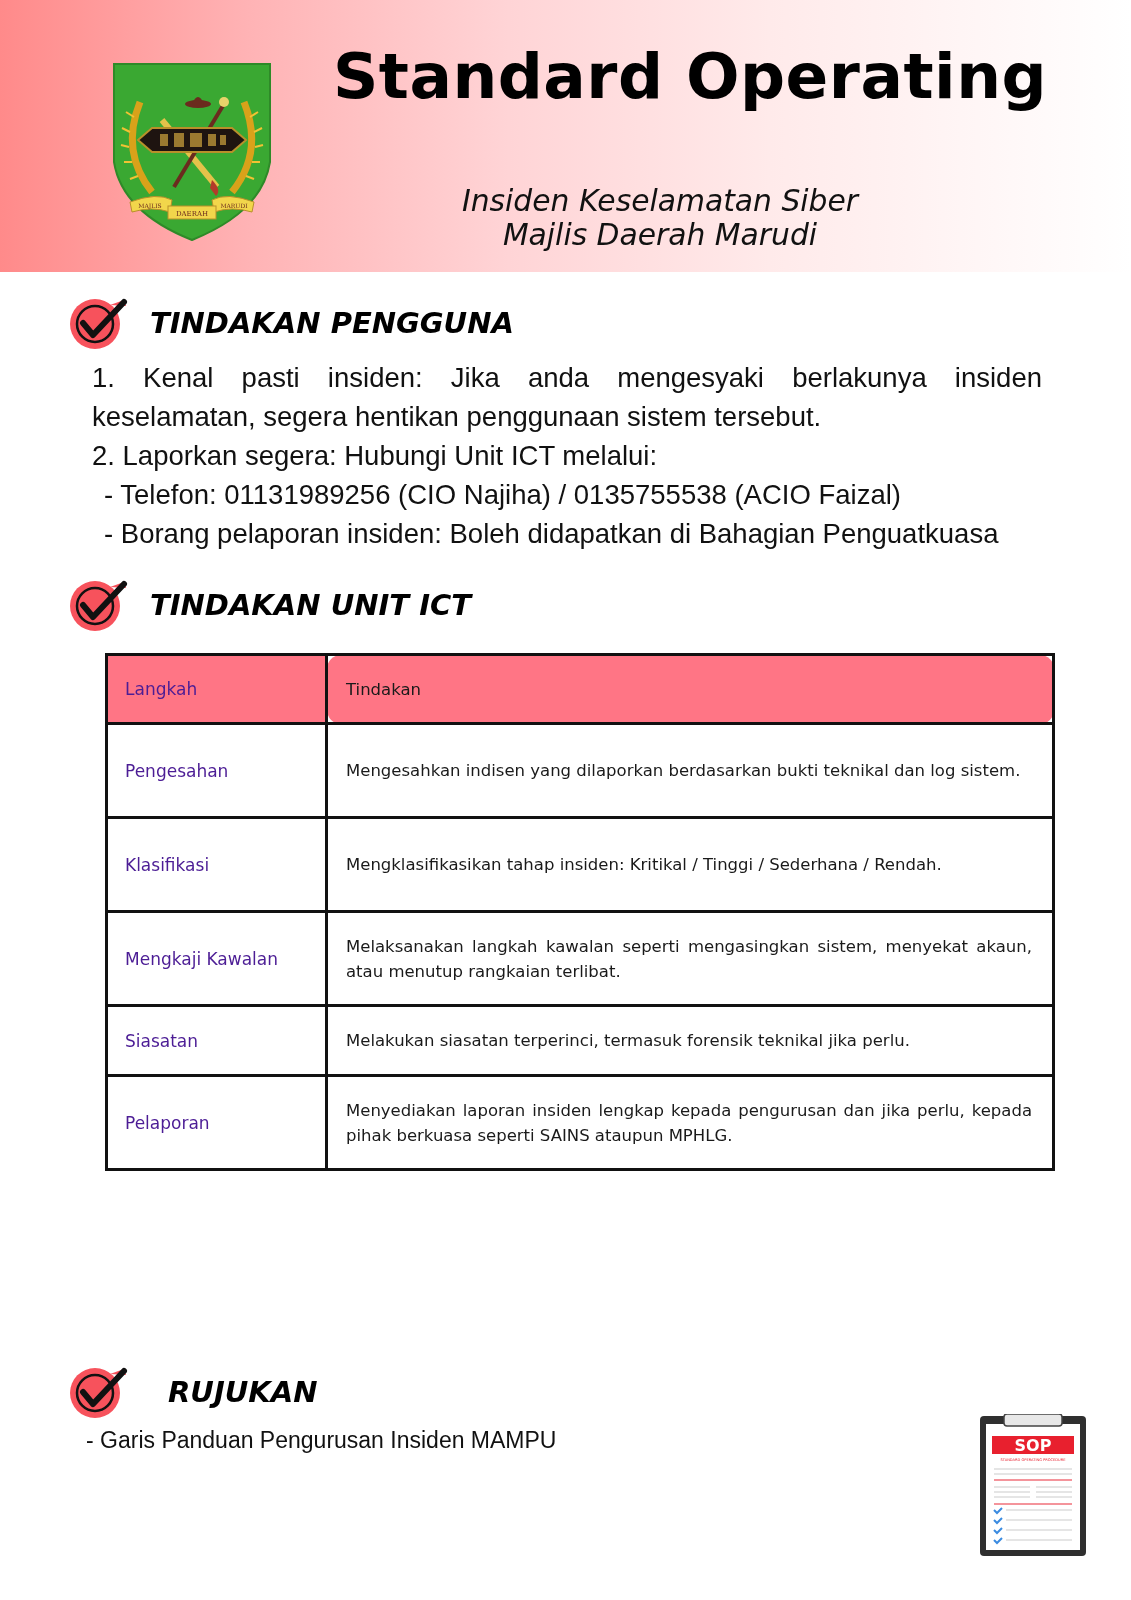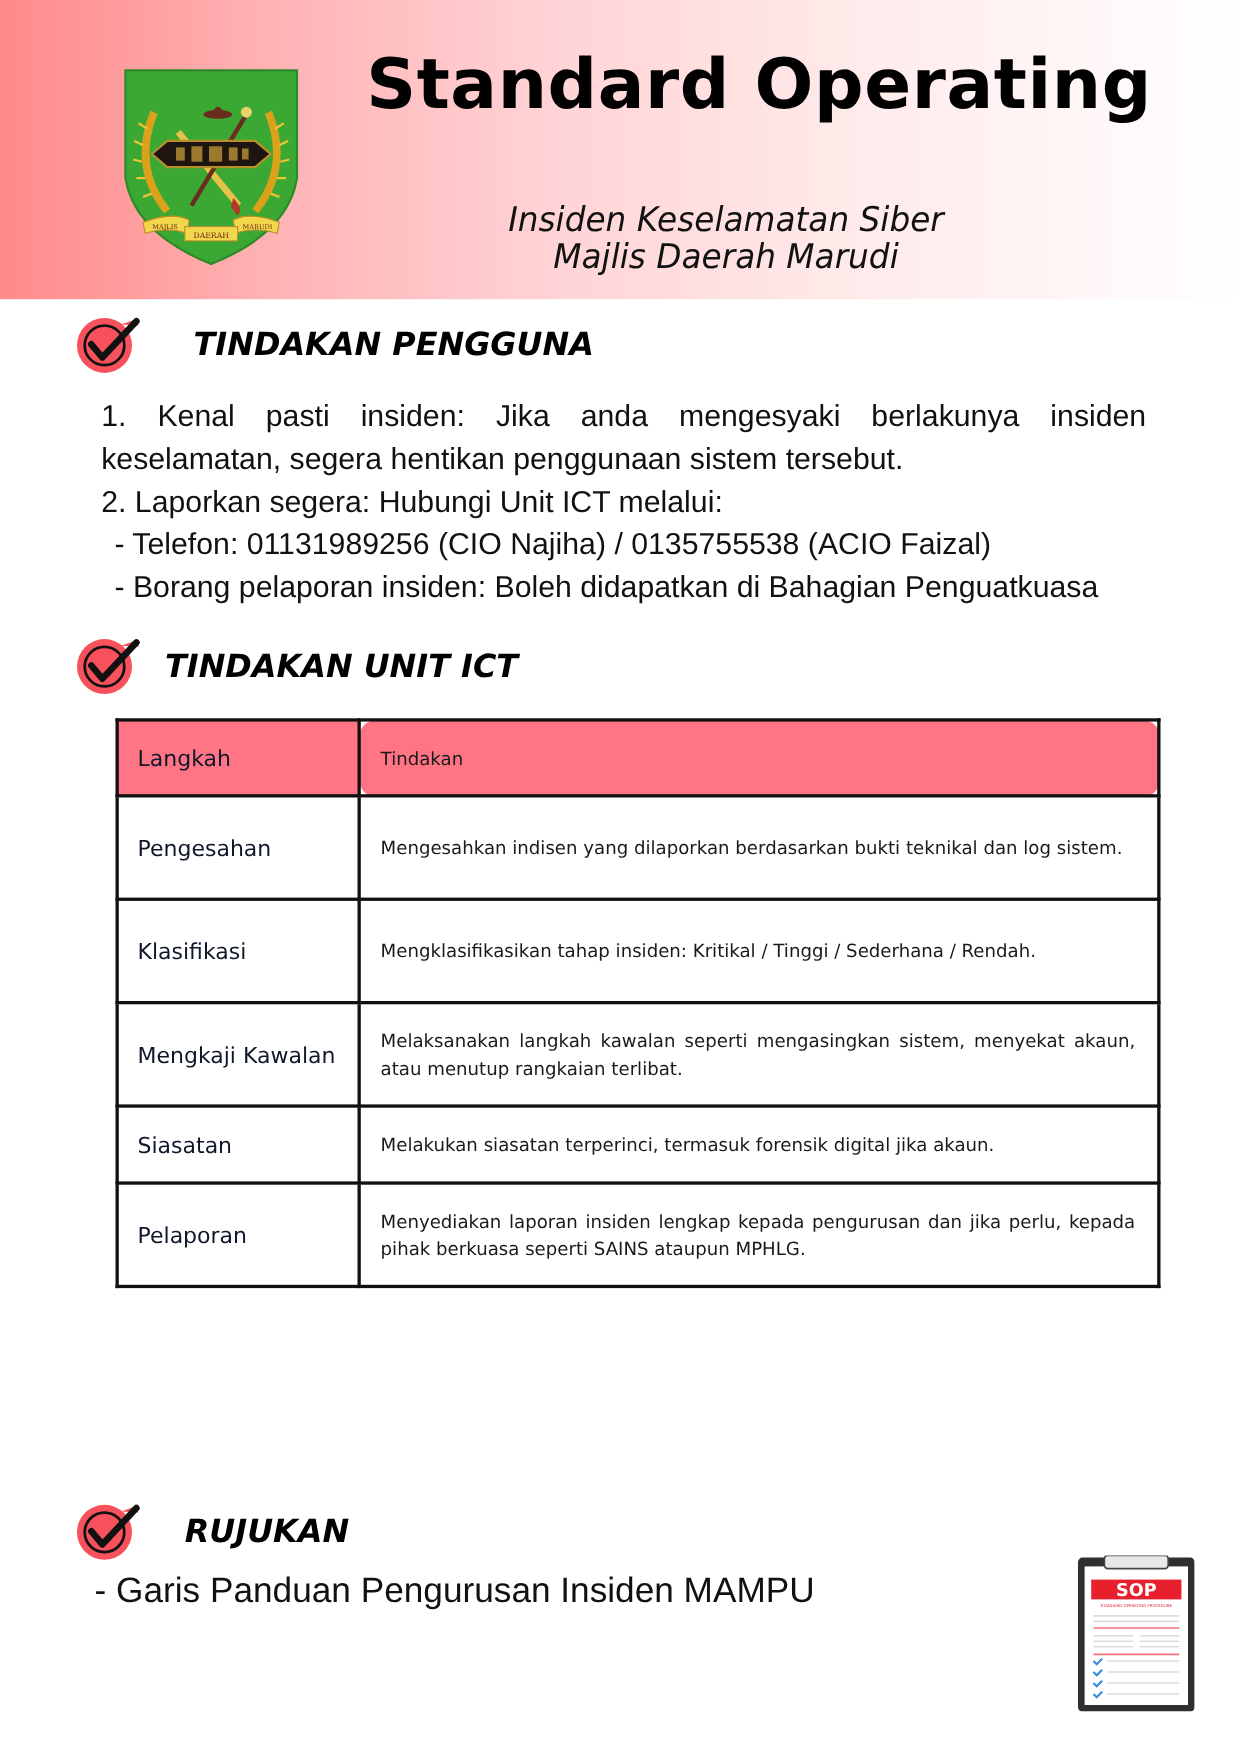--- a/index.html
+++ b/index.html
@@ -38,28 +38,28 @@
   .user-actions .sub { padding-left: 12px; white-space: nowrap; }
 
   .sop-table {
     position: absolute; left: 105px; top: 653px; width: 950px;
     border-collapse: collapse; font-family: "DejaVu Sans", sans-serif;
   }
   .sop-table td, .sop-table th {
     border: 3px solid #111; vertical-align: middle; text-align: left; font-weight: normal;
   }
   .sop-table th { background: #ff7585; height: 69px; font-size: 17px; color: #1a1a1a; }
-  .sop-table .c1 { width: 220px; padding-left: 17px; font-size: 20px; color: #0f172a; }
+  .sop-table .c1 { width: 220px; padding-left: 17px; font-size: 17px; color: #4c1d95; }
   .sop-table .c2 { padding: 0 20px 0 18px; font-size: 16.5px; line-height: 25px; color: #1a1a1a; text-align: justify; }
   .sop-table tr.r94 td { height: 94px; }
   .sop-table tr.r70 td { height: 70px; }
 
   .ref-text {
     position: absolute; left: 86px; top: 1427px;
-    font-family: "Liberation Sans", sans-serif; font-size: 32px; color: #111;
+    font-family: "Liberation Sans", sans-serif; font-size: 23px; color: #111;
   }
 
   .clipboard { position: absolute; left: 980px; top: 1414px; width: 106px; height: 142px; }
 </style>
 </head>
 <body>
 
 <div class="banner">
   <svg class="crest" viewBox="0 0 160 180">
     <path d="M2 2 H158 V100 Q150 150 80 178 Q10 150 2 100 Z" fill="#3aa832" stroke="#2e8a28" stroke-width="2"></path>
@@ -106,21 +106,21 @@
 
   <div class="title">
     <div>Standard Operating</div>
   </div>
   <div class="subtitle">
     <div>Insiden Keselamatan Siber</div>
     <div>Majlis Daerah Marudi</div>
   </div>
 </div>
 
-<div class="sec-head" style="top:283px;gap:26px;">
+<div class="sec-head" style="top:293px;">
   <svg class="check-icon" viewBox="0 0 62 56">
     <circle cx="27" cy="29" r="25" fill="#f7525c"></circle>
     <circle cx="27" cy="29" r="18" fill="none" stroke="#111" stroke-width="2.5"></circle>
     <path d="M42 10 L56 5 L58 11 Z" fill="#f7525c"></path>
     <path d="M15 28 L25 40 L56 7" fill="none" stroke="#111" stroke-width="6" stroke-linecap="round" stroke-linejoin="round"></path>
   </svg>
   <span class="sec-title">TINDAKAN PENGGUNA</span>
 </div>
 
 <div class="user-actions">
@@ -155,21 +155,21 @@
     <tr class="r94">
       <td class="c1">Klasifikasi</td>
       <td class="c2">Mengklasifikasikan tahap insiden: Kritikal / Tinggi / Sederhana / Rendah.</td>
     </tr>
     <tr class="r94">
       <td class="c1">Mengkaji Kawalan</td>
       <td class="c2">Melaksanakan langkah kawalan seperti mengasingkan sistem, menyekat akaun, atau menutup rangkaian terlibat.</td>
     </tr>
     <tr class="r70">
       <td class="c1">Siasatan</td>
-      <td class="c2">Melakukan siasatan terperinci, termasuk forensik digital jika akaun.</td>
+      <td class="c2">Melakukan siasatan terperinci, termasuk forensik teknikal jika perlu.</td>
     </tr>
     <tr class="r94">
       <td class="c1">Pelaporan</td>
       <td class="c2">Menyediakan laporan insiden lengkap kepada pengurusan dan jika perlu, kepada pihak berkuasa seperti SAINS ataupun MPHLG.</td>
     </tr>
   </tbody>
 </table>
 
 <div class="sec-head" style="top:1362px;">
   <svg class="check-icon" viewBox="0 0 62 56">

